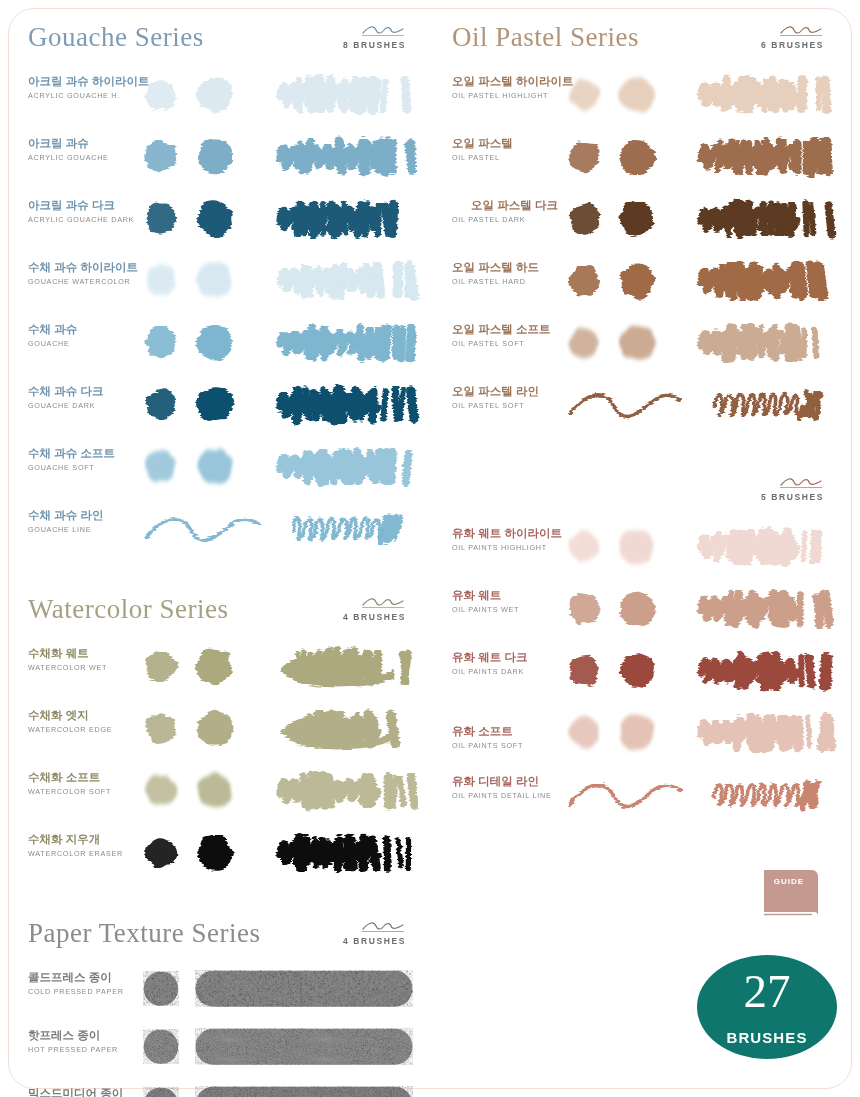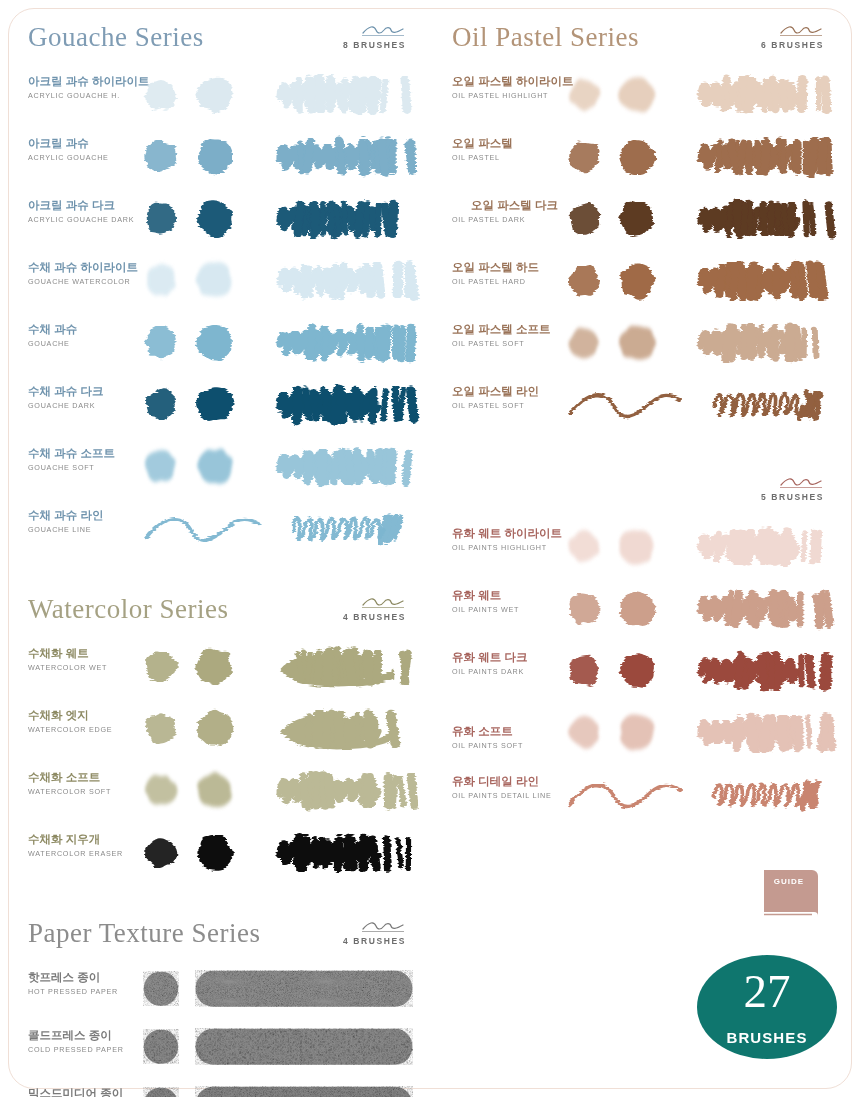--- a/index.html
+++ b/index.html
@@ -750,20 +750,49 @@
             <svg viewBox="0 0 46 13" class="sig">
               <path d="M3 9 C9 2, 14 1, 16 6 C17.5 10, 21 10, 24 6 C26 3, 30 2.5, 31 6 C32 9.5, 36 9, 43 5" stroke="#7a7a7a" stroke-width="1.2" fill="none" stroke-linecap="round"></path>
               <path d="M2 11.5 H44" stroke="#7a7a7a" stroke-width="0.8" fill="none" opacity="0.8"></path>
             </svg>
             <div class="sec-count">4 BRUSHES</div>
           </div>
         </div>
         <div class="rows">
           <div class="row prow">
             <div class="row-labels">
+              <div class="lbl-ko" style="color: rgb(122, 122, 122);">콜드프레스 종이</div>
+              <div class="lbl-en">COLD PRESSED PAPER</div>
+            </div>
+            <div class="row-art">
+              <svg viewBox="0 0 300 58" preserveAspectRatio="none">
+                <defs>
+                  <filter id="b14blur" x="-25%" y="-60%" width="150%" height="220%">
+                    <feGaussianBlur stdDeviation="1.9"></feGaussianBlur>
+                  </filter>
+                  <filter id="b14grain" x="0%" y="0%" width="100%" height="100%">
+                    <feTurbulence type="turbulence" baseFrequency="0.38" numOctaves="4" seed="43" result="n"></feTurbulence>
+                    <feColorMatrix type="saturate" values="0" in="n" result="g"></feColorMatrix>
+                    <feComponentTransfer in="g" result="g2">
+                      <feFuncA type="linear" slope="1.1" intercept="-0.08"></feFuncA>
+                    </feComponentTransfer>
+                    <feBlend in="SourceGraphic" in2="g2" mode="multiply"></feBlend>
+                  </filter>
+                  <filter id="b14brushy" x="-8%" y="-40%" width="118%" height="190%">
+                    <feTurbulence type="fractalNoise" baseFrequency="0.035 0.5" numOctaves="3" seed="159" result="nz"></feTurbulence>
+                    <feDisplacementMap in="SourceGraphic" in2="nz" scale="5" xChannelSelector="R" yChannelSelector="G"></feDisplacementMap>
+                  </filter>
+                </defs>
+                <rect x="8" y="9.68" width="36" height="34" rx="17" fill="#8a8a8a" filter="url(#b14grain)"></rect>
+                <rect x="62" y="8.68" width="226" height="36" rx="18" fill="#8a8a8a" filter="url(#b14grain)"></rect>
+              </svg>
+            </div>
+          </div>
+          <div class="row prow">
+            <div class="row-labels">
               <div class="lbl-ko" style="color: rgb(122, 122, 122);">핫프레스 종이</div>
               <div class="lbl-en">HOT PRESSED PAPER</div>
             </div>
             <div class="row-art">
               <svg viewBox="0 0 300 58" preserveAspectRatio="none">
                 <defs>
                   <filter id="b13blur" x="-25%" y="-60%" width="150%" height="220%">
                     <feGaussianBlur stdDeviation="1.9"></feGaussianBlur>
                   </filter>
                   <filter id="b13grain" x="0%" y="0%" width="100%" height="100%">
@@ -774,49 +803,20 @@
                     </feComponentTransfer>
                     <feBlend in="SourceGraphic" in2="g2" mode="multiply"></feBlend>
                   </filter>
                   <filter id="b13brushy" x="-8%" y="-40%" width="118%" height="190%">
                     <feTurbulence type="fractalNoise" baseFrequency="0.035 0.5" numOctaves="3" seed="148" result="nz"></feTurbulence>
                     <feDisplacementMap in="SourceGraphic" in2="nz" scale="5" xChannelSelector="R" yChannelSelector="G"></feDisplacementMap>
                   </filter>
                 </defs>
                 <rect x="8" y="9.68" width="36" height="34" rx="17" fill="#8e8e8e" filter="url(#b13grain)"></rect>
                 <rect x="62" y="8.68" width="226" height="36" rx="18" fill="#8e8e8e" filter="url(#b13grain)"></rect>
-              </svg>
-            </div>
-          </div>
-          <div class="row prow">
-            <div class="row-labels">
-              <div class="lbl-ko" style="color: rgb(122, 122, 122);">콜드프레스 종이</div>
-              <div class="lbl-en">COLD PRESSED PAPER</div>
-            </div>
-            <div class="row-art">
-              <svg viewBox="0 0 300 58" preserveAspectRatio="none">
-                <defs>
-                  <filter id="b14blur" x="-25%" y="-60%" width="150%" height="220%">
-                    <feGaussianBlur stdDeviation="1.9"></feGaussianBlur>
-                  </filter>
-                  <filter id="b14grain" x="0%" y="0%" width="100%" height="100%">
-                    <feTurbulence type="turbulence" baseFrequency="0.38" numOctaves="4" seed="43" result="n"></feTurbulence>
-                    <feColorMatrix type="saturate" values="0" in="n" result="g"></feColorMatrix>
-                    <feComponentTransfer in="g" result="g2">
-                      <feFuncA type="linear" slope="1.1" intercept="-0.08"></feFuncA>
-                    </feComponentTransfer>
-                    <feBlend in="SourceGraphic" in2="g2" mode="multiply"></feBlend>
-                  </filter>
-                  <filter id="b14brushy" x="-8%" y="-40%" width="118%" height="190%">
-                    <feTurbulence type="fractalNoise" baseFrequency="0.035 0.5" numOctaves="3" seed="159" result="nz"></feTurbulence>
-                    <feDisplacementMap in="SourceGraphic" in2="nz" scale="5" xChannelSelector="R" yChannelSelector="G"></feDisplacementMap>
-                  </filter>
-                </defs>
-                <rect x="8" y="9.68" width="36" height="34" rx="17" fill="#8a8a8a" filter="url(#b14grain)"></rect>
-                <rect x="62" y="8.68" width="226" height="36" rx="18" fill="#8a8a8a" filter="url(#b14grain)"></rect>
               </svg>
             </div>
           </div>
           <div class="row prow">
             <div class="row-labels">
               <div class="lbl-ko" style="color: rgb(122, 122, 122);">믹스드미디어 종이</div>
             </div>
             <div class="row-art">
               <svg viewBox="0 0 300 58" preserveAspectRatio="none">
                 <defs>

